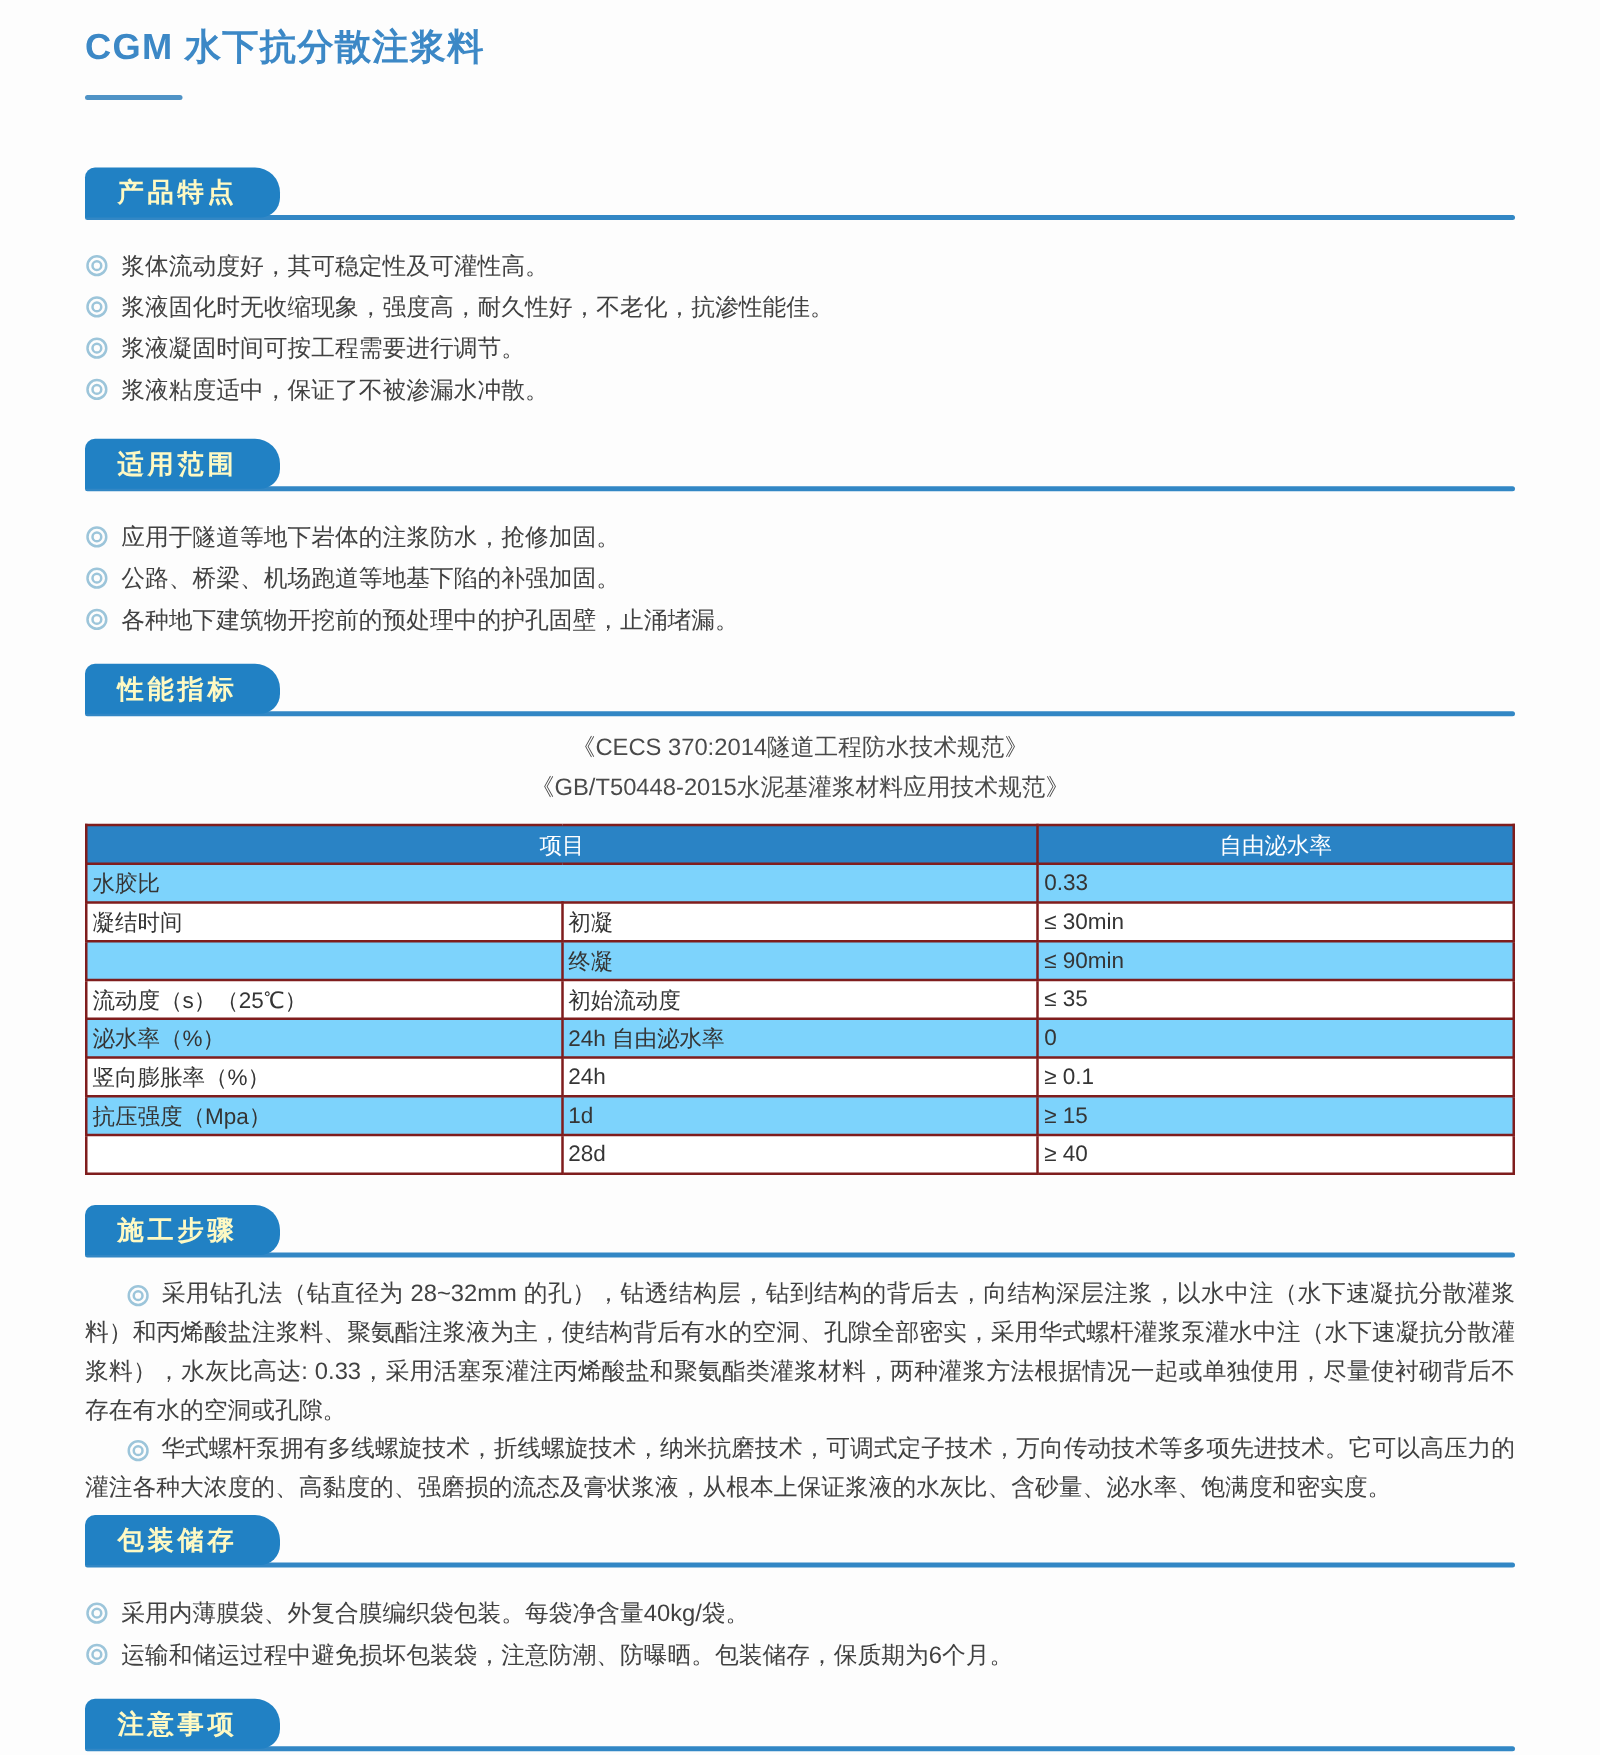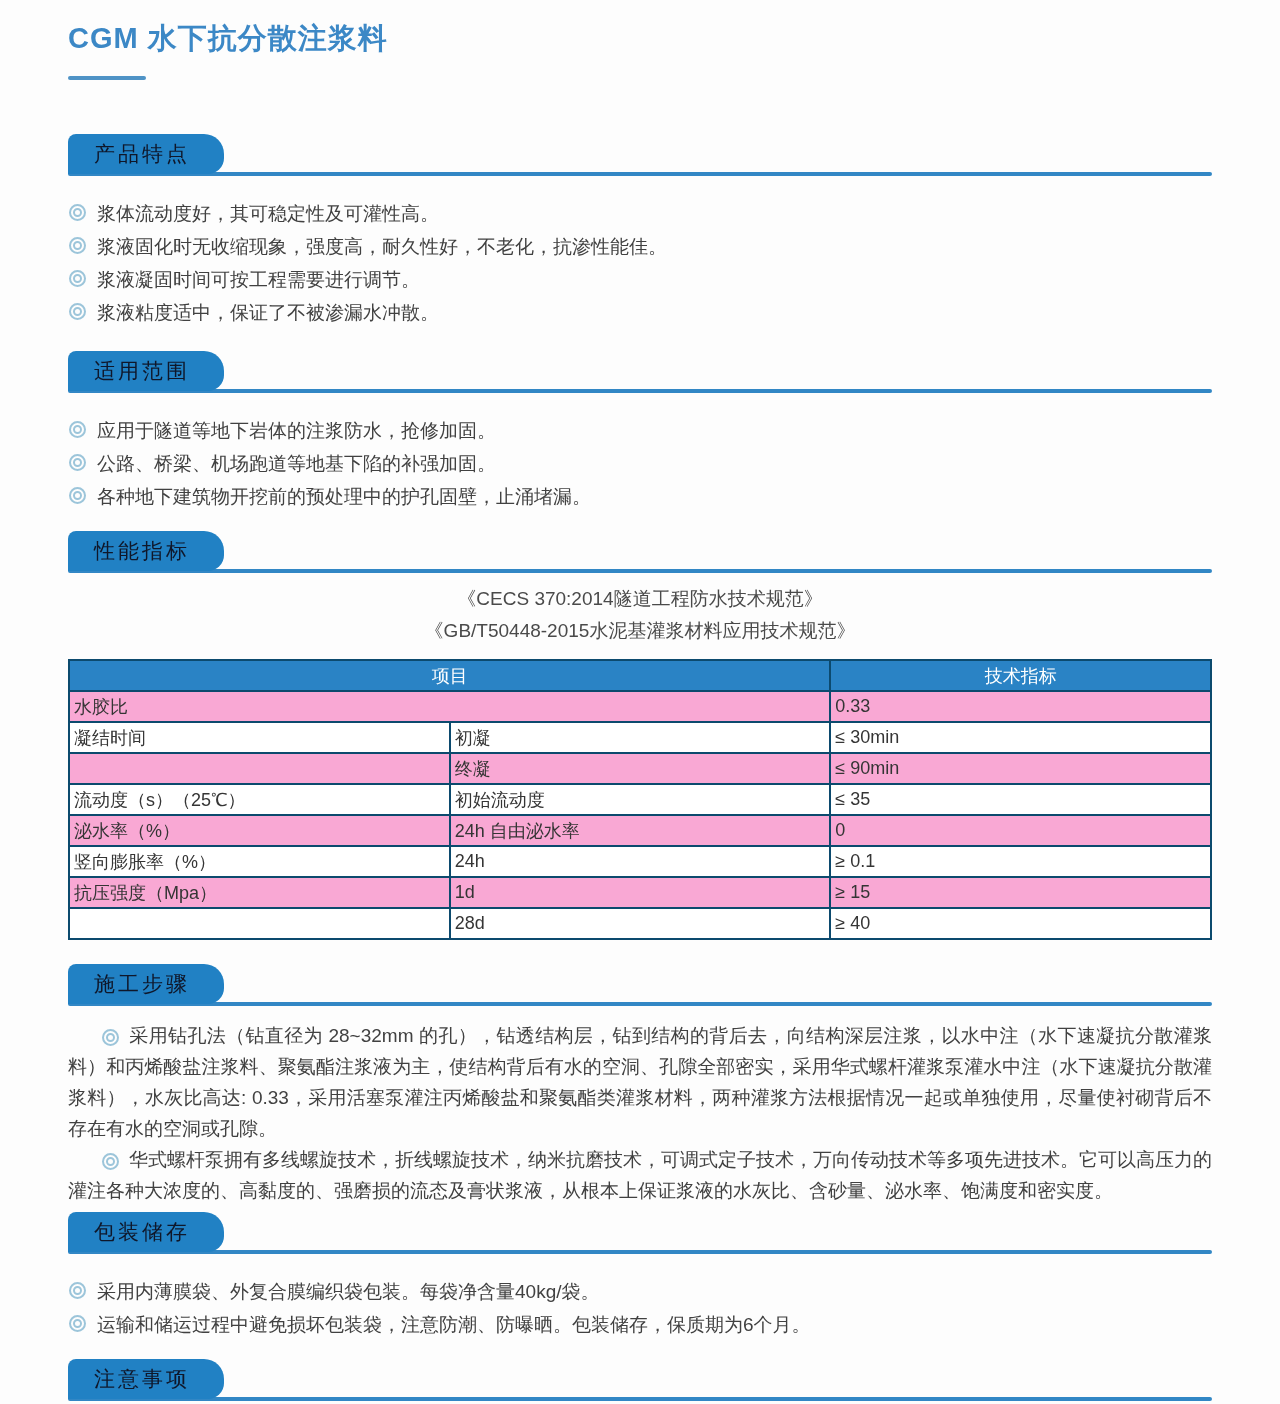--- a/index.html
+++ b/index.html
@@ -35,22 +35,22 @@
     position: absolute; left: 0; bottom: 0;
     width: 100%; height: 4px;
     background: #3287c5; border-radius: 2px;
   }
   .sec-head .badge {
     position: absolute; left: 0; bottom: 2px;
     height: 40px;
     display: flex; align-items: center;
     padding: 0 34px 0 26px;
     background: #2181c4;
-    color: #0f172a;
-    font-size: 21px; font-weight: normal;
+    color: #fef9c3;
+    font-size: 21px; font-weight: bold;
     letter-spacing: 3px;
     border-radius: 8px 20px 16px 0;
   }
   .mt-sec1 { margin-top: 54px; }
   .mt-sec2 { margin-top: 22px; }
   .mt-sec3 { margin-top: 18px; }
   .mt-sec4 { margin-top: 24px; }
   .mt-sec5 { margin-top: 6px; }
   .mt-sec6 { margin-top: 18px; }
 
@@ -92,31 +92,31 @@
   
   table.perf {
     width: 100%;
     margin-top: 12px;
     border-collapse: collapse;
     table-layout: fixed;
     font-size: 18px;
     color: #353535;
   }
   table.perf th, table.perf td {
-    border: 2px solid #0c4a6e;
+    border: 2px solid #7f1d1d;
     height: 31px;
     padding: 0 4px;
   }
   table.perf th {
     background: #2a83c5;
     color: #ffffff;
     font-weight: normal;
     font-size: 18px;
   }
-  table.perf tr.shaded td { background: #f9a8d4; }
+  table.perf tr.shaded td { background: #7dd3fc; }
   table.perf tr.plain td { background: #ffffff; }
 
   
   .paras { margin-top: 14px; }
   .paras p {
     margin: 0;
     font-size: 19px;
     line-height: 31px;
     text-align: justify;
     text-indent: 34px;
@@ -185,21 +185,21 @@
     </div>
   </div>
   <div class="standards">
     <div>《CECS 370:2014隧道工程防水技术规范》</div>
     <div>《GB/T50448-2015水泥基灌浆材料应用技术规范》</div>
   </div>
   <table class="perf">
       <thead>
         <tr>
           <th colspan="2">项目</th>
-          <th colspan="1">技术指标</th>
+          <th colspan="1">自由泌水率</th>
         </tr>
       </thead>
       <tbody>
         <tr class="shaded">
           <td colspan="2">水胶比</td>
           <td>0.33</td>
         </tr>
         <tr class="plain">
           <td>凝结时间</td>
           <td>初凝</td>

